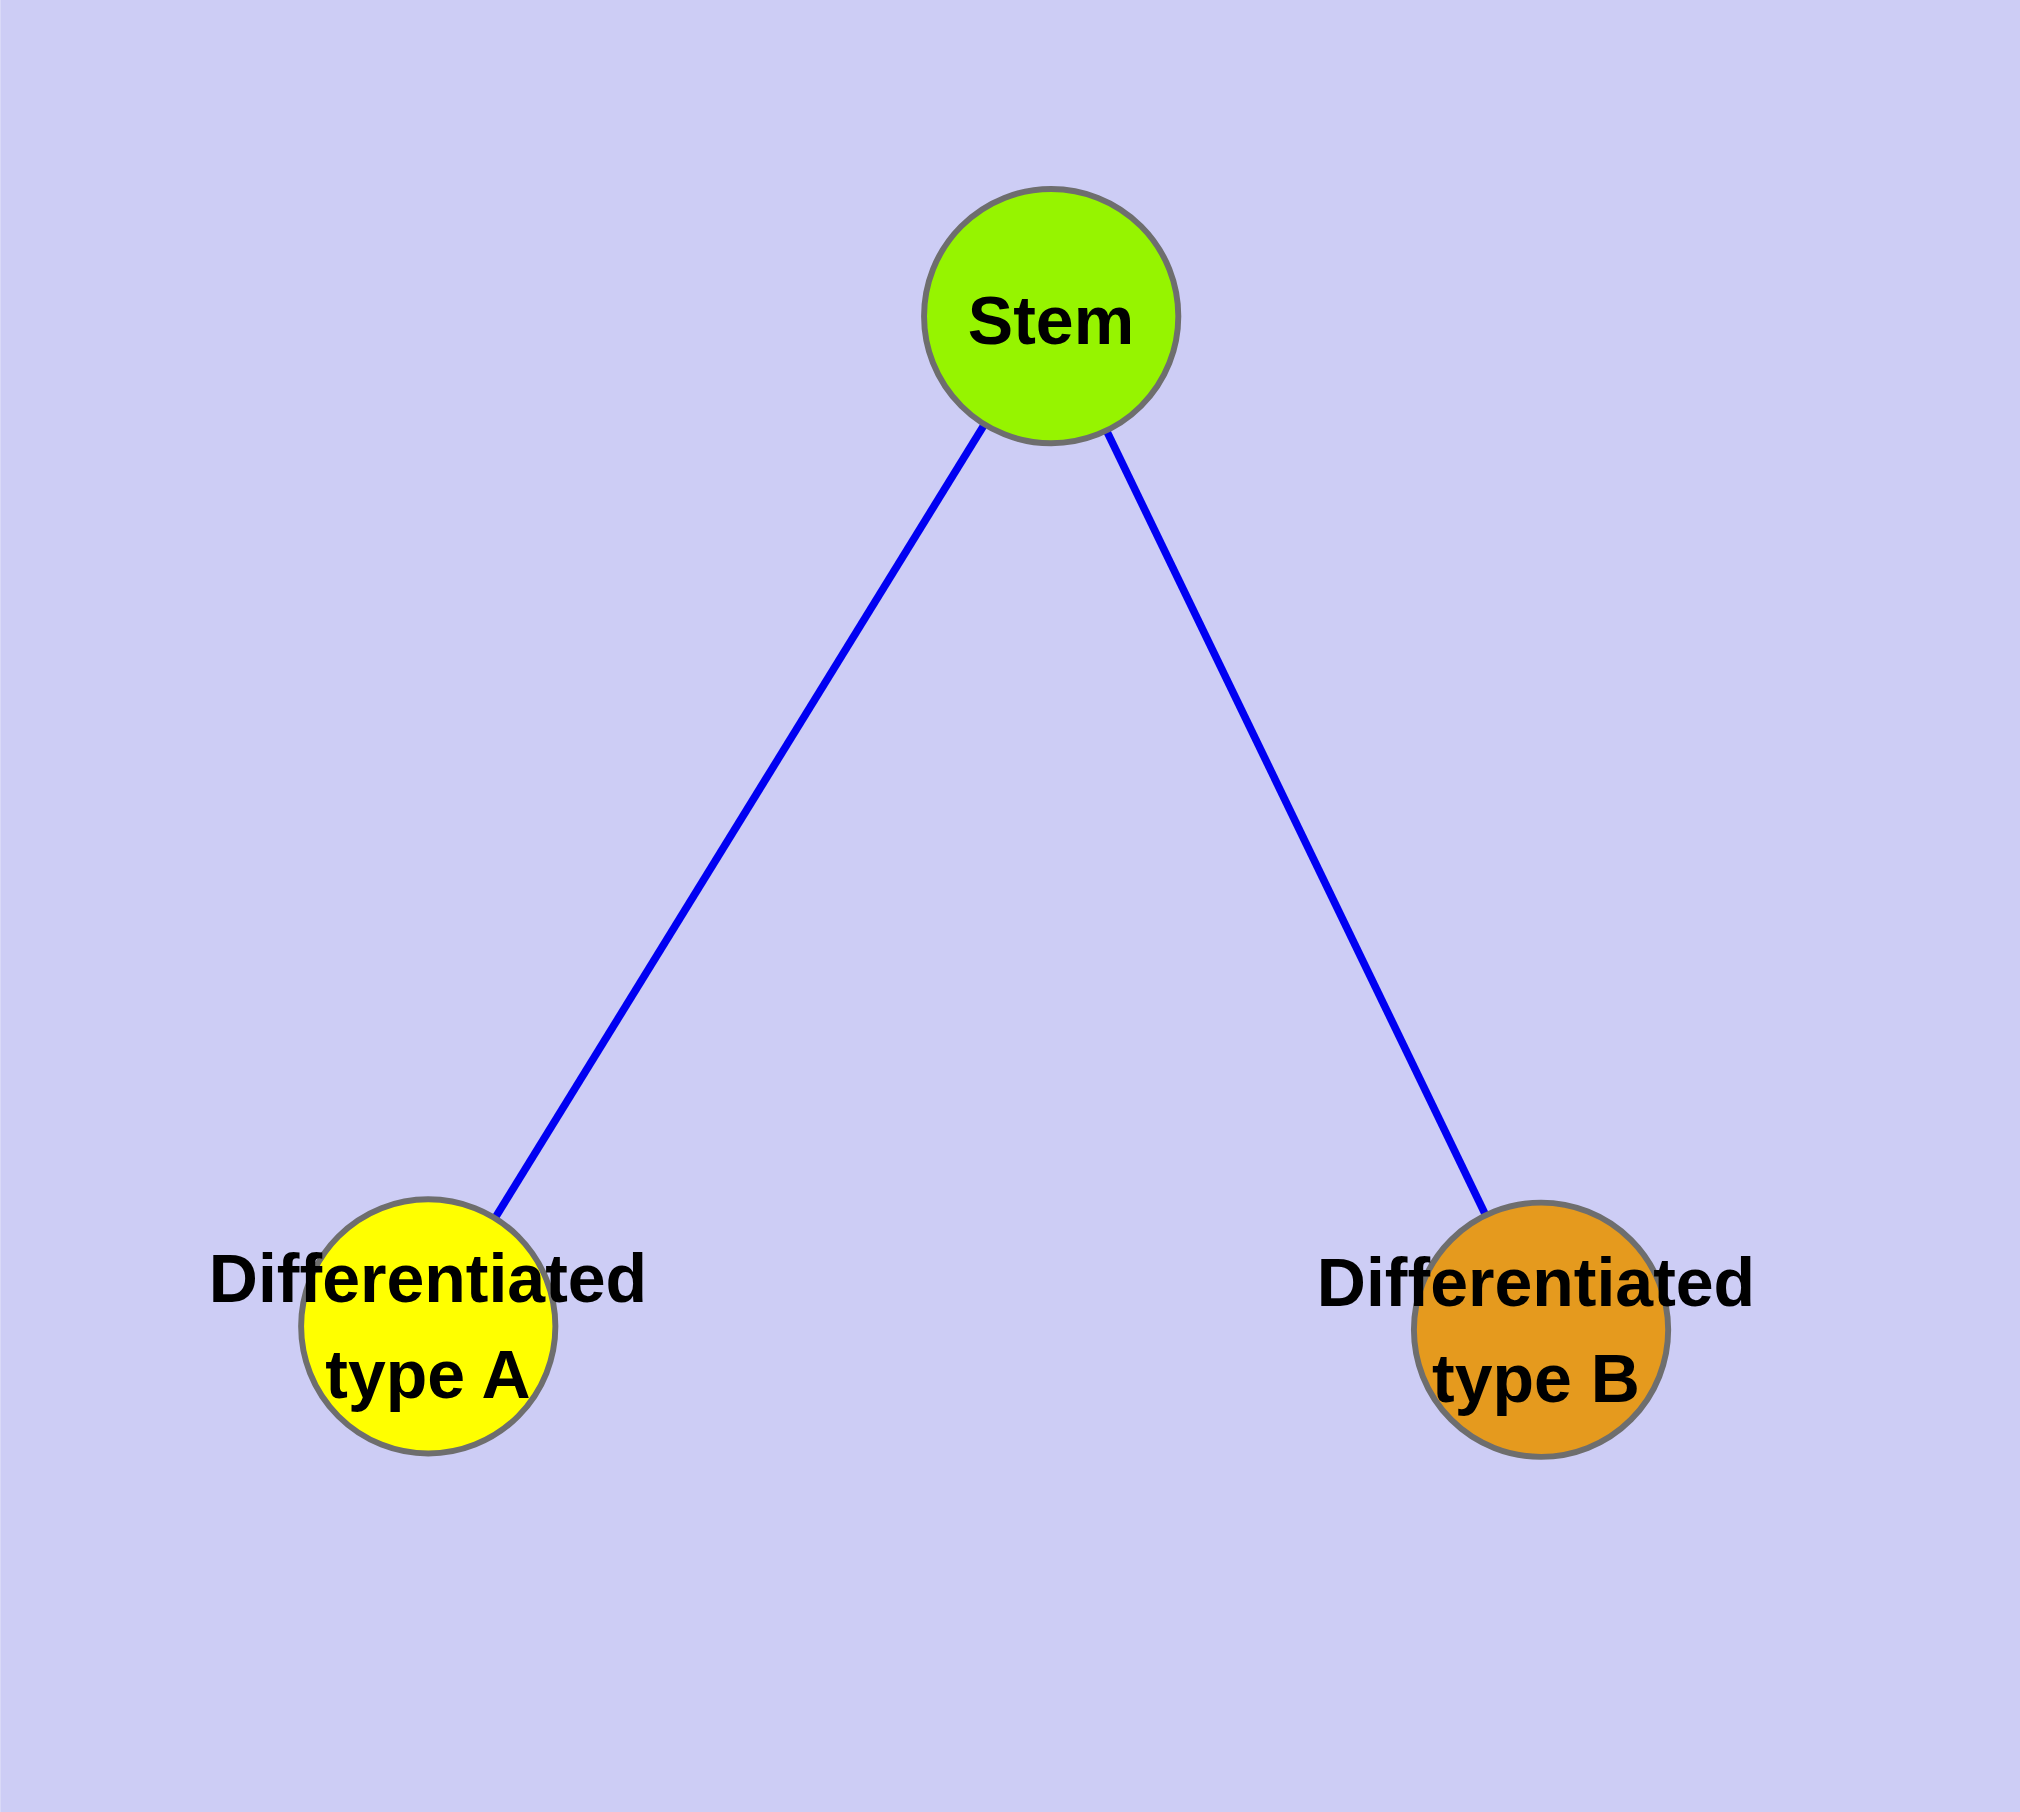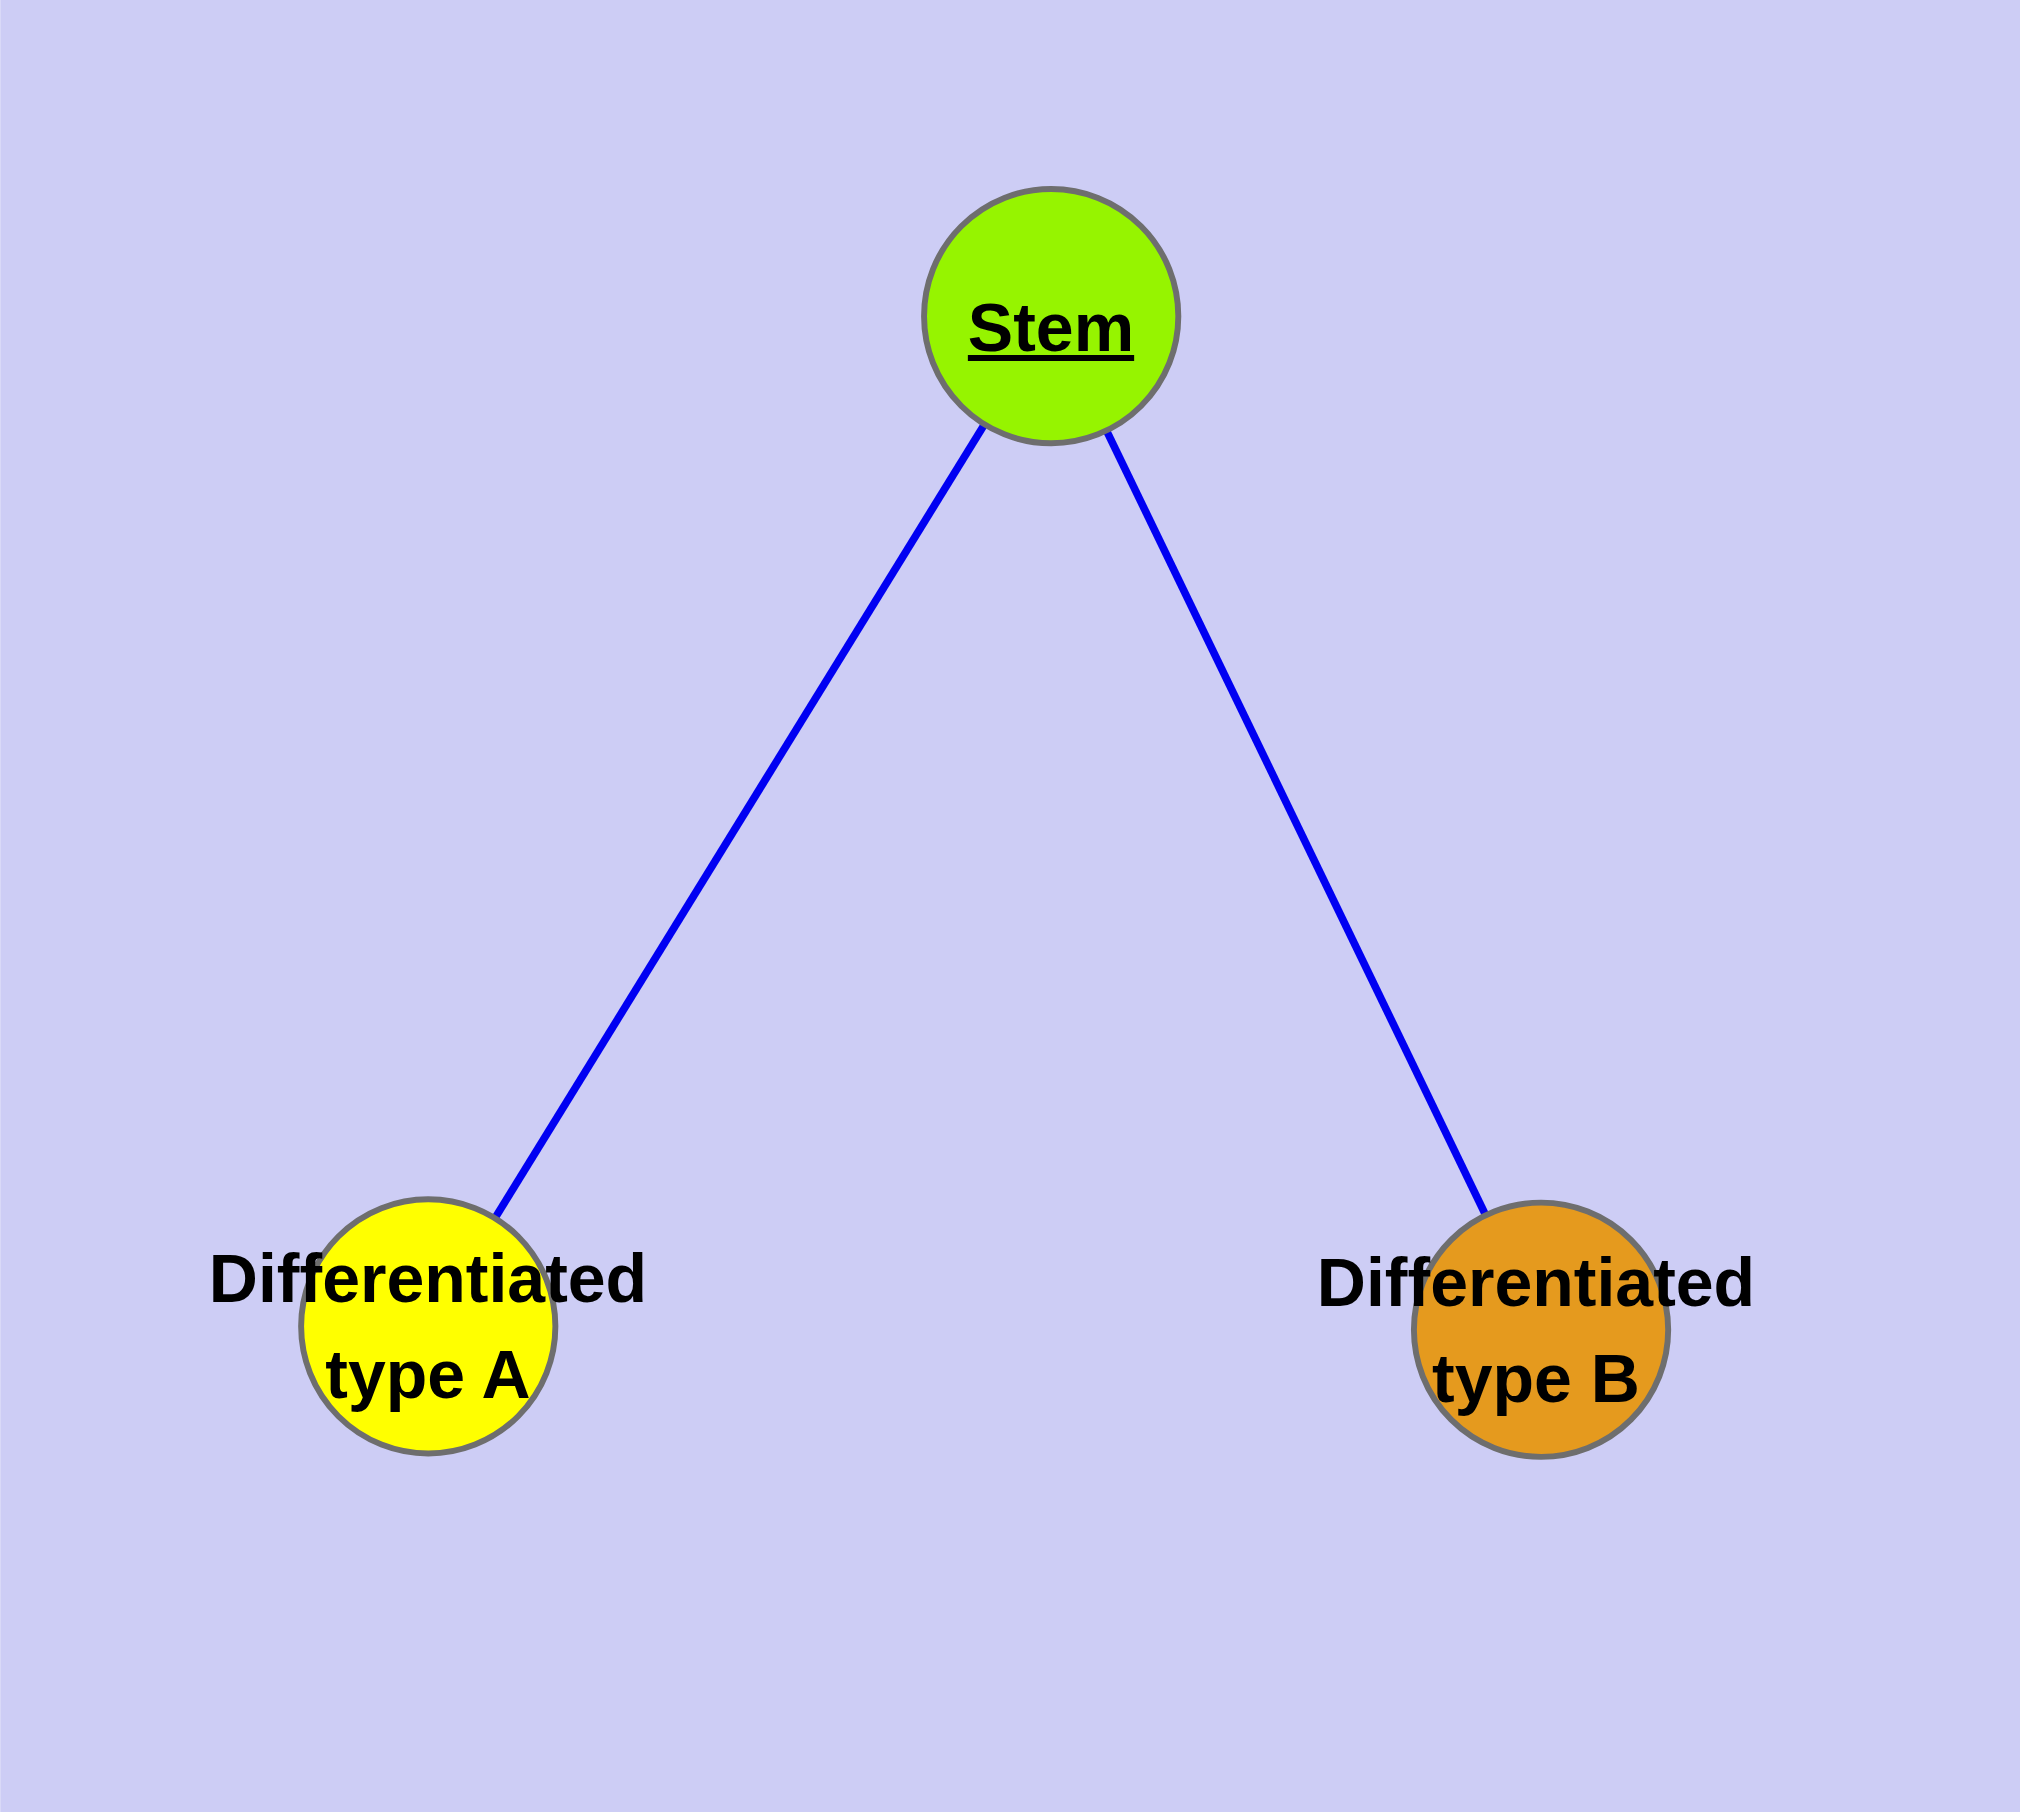--- a/index.html
+++ b/index.html
@@ -24,21 +24,21 @@
     position: absolute;
     transform: translate(-50%, -50%);
     text-align: center;
     font-weight: bold;
     font-size: 68px;
     line-height: 96px;
     color: #000000;
     white-space: pre-line;
     pointer-events: none;
   }
-  .label-stem   { left: 1051px; top: 327px; text-decoration: underline;  }
+  .label-stem   { left: 1051px; top: 320px;  }
   .label-type-a { left: 428px;  top: 1326px; }
   .label-type-b { left: 1536px; top: 1330px; }
 </style>
 </head>
 <body>
 
 <div class="canvas">
 
   <svg class="layer" width="2021" height="1812" viewBox="0 0 2384 2138">
 

